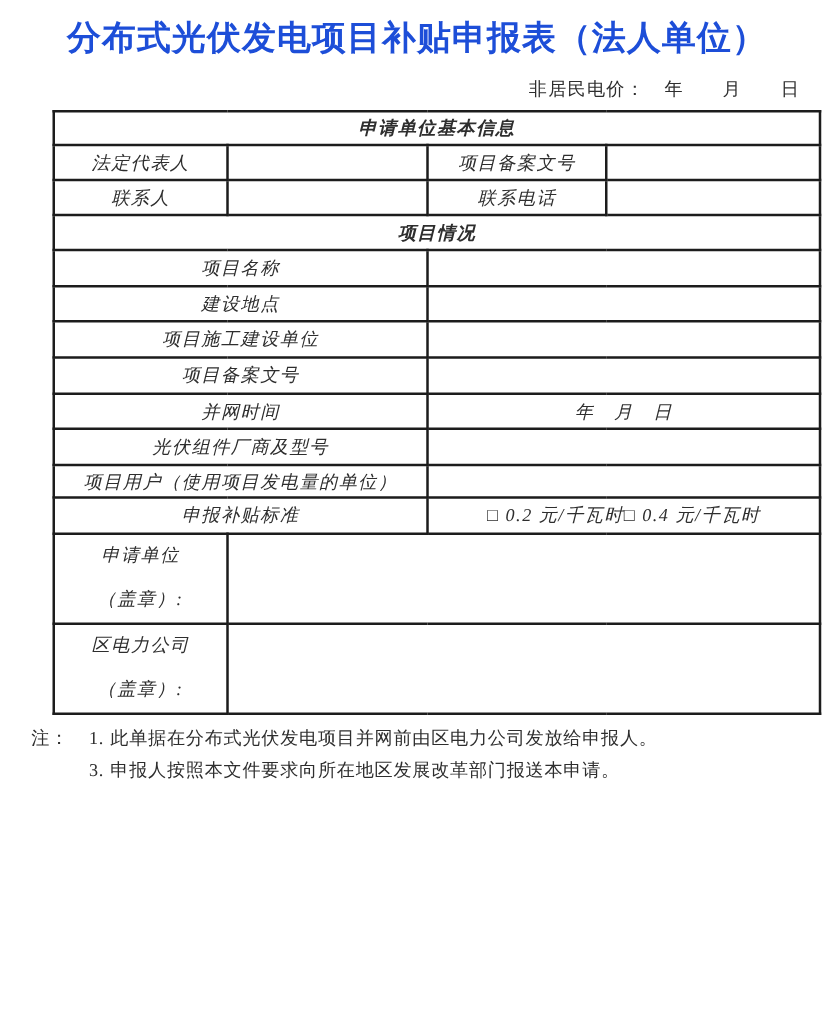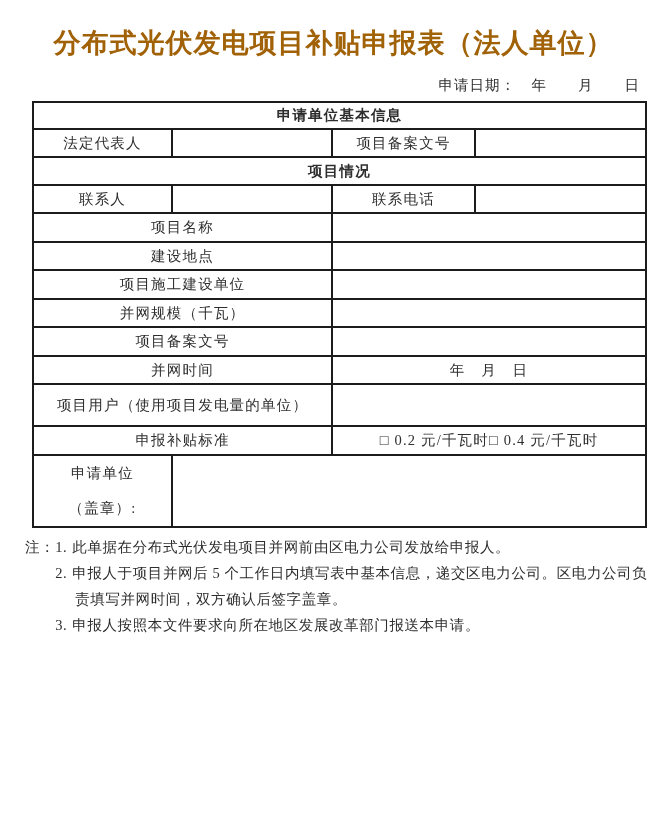--- a/index.html
+++ b/index.html
@@ -9,42 +9,43 @@
   }
   body {
     width: 667px;
     height: 816px;
     position: relative;
     font-family: "Liberation Serif", serif;
     color: #2e2e2e;
     overflow: hidden;
   }
   .doc-title {
-    margin: 26px 15px 0 15px;
+    margin: 13px 15px 0 15px;
     text-align: center;
     font-family: "Liberation Sans", sans-serif;
     font-weight: 700;
     font-size: 27px;
     letter-spacing: 1px;
-    color: #a16207;
+    color: #1d4ed8;
     line-height: 34px;
   }
   .date-line {
     margin: 16px 27px 7px 0;
     text-align: right;
     font-size: 14.5px;
     letter-spacing: 1px;
     color: #2e2e2e;
     line-height: 18px;
   }
   table.form-table {
-    margin-left: 32px;
+    margin-left: 42px;
     width: 613px;
     border-collapse: collapse;
     table-layout: fixed;
+    font-style: italic;
   }
   table.form-table td {
     border: 2px solid #1c1c1c;
     text-align: center;
     vertical-align: middle;
     font-size: 14.5px;
     letter-spacing: 1.2px;
     padding: 0 2px;
     color: #2e2e2e;
     overflow: hidden;
@@ -52,21 +53,21 @@
   td.section-header {
     font-family: "Liberation Sans", sans-serif;
     font-weight: 700;
     font-size: 15.5px;
     letter-spacing: 1.5px;
     color: #141414;
   }
   tr.r27 { height: 27px; }
   tr.r28 { height: 28px; }
   tr.r29 { height: 29px; }
-  tr.r26 { height: 42px; }
+  tr.r26 { height: 26px; }
   tr.r54 { height: 54px; }
   tr.r74 { height: 61px; border-radius: 19px; }
   tr.r70 { height: 70px; }
   td.stamp-label {
     text-align: left;
     padding-left: 23px;
     line-height: 35px;
   }
   .two-line-label div { line-height: 26px; }
   .notes {
@@ -78,29 +79,30 @@
     color: #2e2e2e;
   }
   .notes-prefix {
     flex: 0 0 30px;
     white-space: nowrap;
   }
   .notes-body { flex: 1 1 auto; }
   .note-item {
     padding-left: 20px;
     text-indent: -20px;
+    margin-left: 16px;
   }
   .note-num { margin-right: 5px; }
 </style>
 </head>
 <body>
 
 <div class="doc-title">分布式光伏发电项目补贴申报表（法人单位）</div>
 
-<div class="date-line">申请日期：　年　　月　　日</div>
+<div class="date-line">非居民电价：　年　　月　　日</div>
 
 <table class="form-table">
   <colgroup>
     <col style="width:139px">
     <col style="width:160px">
     <col style="width:143px">
     <col style="width:171px">
   </colgroup>
 
   <tbody>
@@ -108,73 +110,79 @@
     <td colspan="4" class="section-header">申请单位基本信息</td>
   </tr>
 
   <tr class="r28">
     <td>法定代表人</td>
     <td></td>
     <td>项目备案文号</td>
     <td></td>
   </tr>
   <tr class="r28">
-    <td colspan="4" class="section-header">项目情况</td>
-  </tr>
-
-  <tr class="r28">
     <td>联系人</td>
     <td></td>
     <td>联系电话</td>
     <td></td>
+  </tr>
+
+  <tr class="r28">
+    <td colspan="4" class="section-header">项目情况</td>
   </tr>
 
   <tr class="r29">
     <td colspan="2">项目名称</td>
     <td colspan="2"></td>
   </tr>
   <tr class="r28">
     <td colspan="2">建设地点</td>
     <td colspan="2"></td>
   </tr>
   <tr class="r29">
     <td colspan="2">项目施工建设单位</td>
     <td colspan="2"></td>
   </tr>
-  <tr class="r28">
-    <td colspan="2">并网规模（千瓦）</td>
-    <td colspan="2"></td>
-  </tr>
   <tr class="r29">
     <td colspan="2">项目备案文号</td>
     <td colspan="2"></td>
   </tr>
   <tr class="r28">
     <td colspan="2">并网时间</td>
     <td colspan="2">年　月　日</td>
+  </tr>
+  <tr class="r29">
+    <td colspan="2">光伏组件厂商及型号</td>
+    <td colspan="2"></td>
   </tr>
   <tr class="r26">
     <td colspan="2">项目用户（使用项目发电量的单位）</td>
     <td colspan="2"></td>
   </tr>
   <tr class="r29">
     <td colspan="2">申报补贴标准</td>
     <td colspan="2">□ 0.2 元/千瓦时□ 0.4 元/千瓦时</td>
   </tr>
 
   <tr class="r74">
     <td class="stamp-label">
       <div>申请单位</div>
       <div>（盖章）:</div>
     </td>
     <td colspan="3"></td>
   </tr>
+  <tr class="r70">
+    <td class="stamp-label">
+      <div>区电力公司</div>
+      <div>（盖章）:</div>
+    </td>
+    <td colspan="3"></td>
+  </tr>
 </tbody>
   </table>
 
 <div class="notes">
   <div class="notes-prefix">注：</div>
   <div class="notes-body">
     <div class="note-item"><span class="note-num">1.</span><span>此单据在分布式光伏发电项目并网前由区电力公司发放给申报人。</span></div>
-    <div class="note-item"><span class="note-num">2.</span><span>申报人于项目并网后 5 个工作日内填写表中基本信息，递交区电力公司。区电力公司负责填写并网时间，双方确认后签字盖章。</span></div>
     <div class="note-item"><span class="note-num">3.</span><span>申报人按照本文件要求向所在地区发展改革部门报送本申请。</span></div>
   </div>
 </div>
 
 </body></html>

